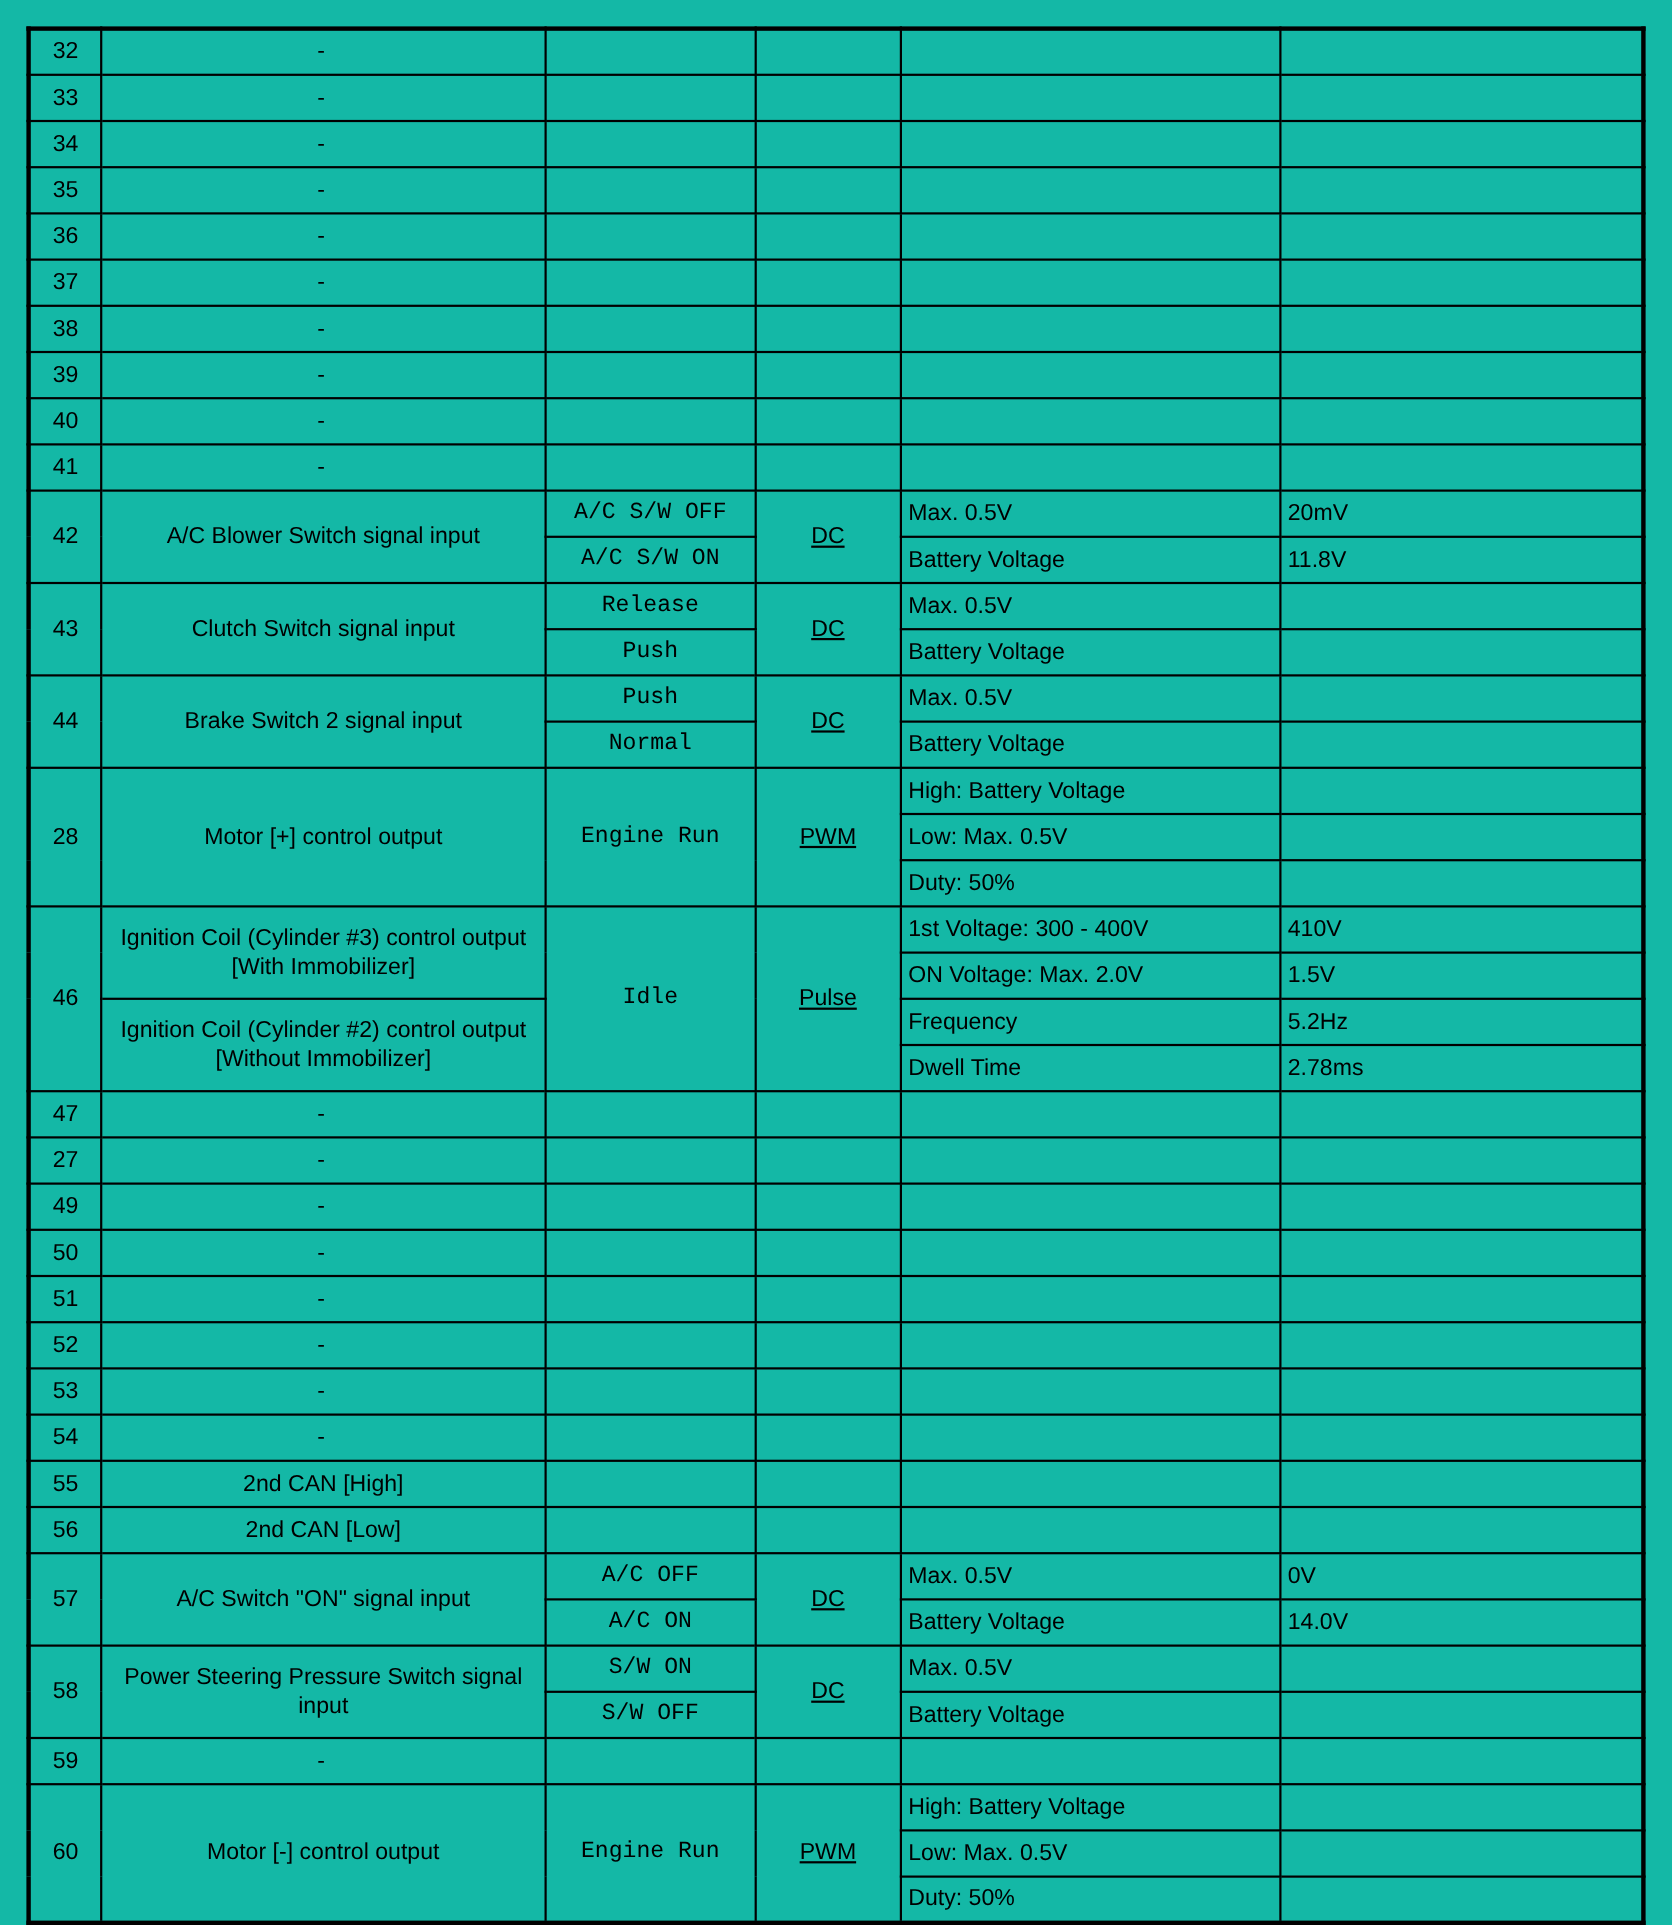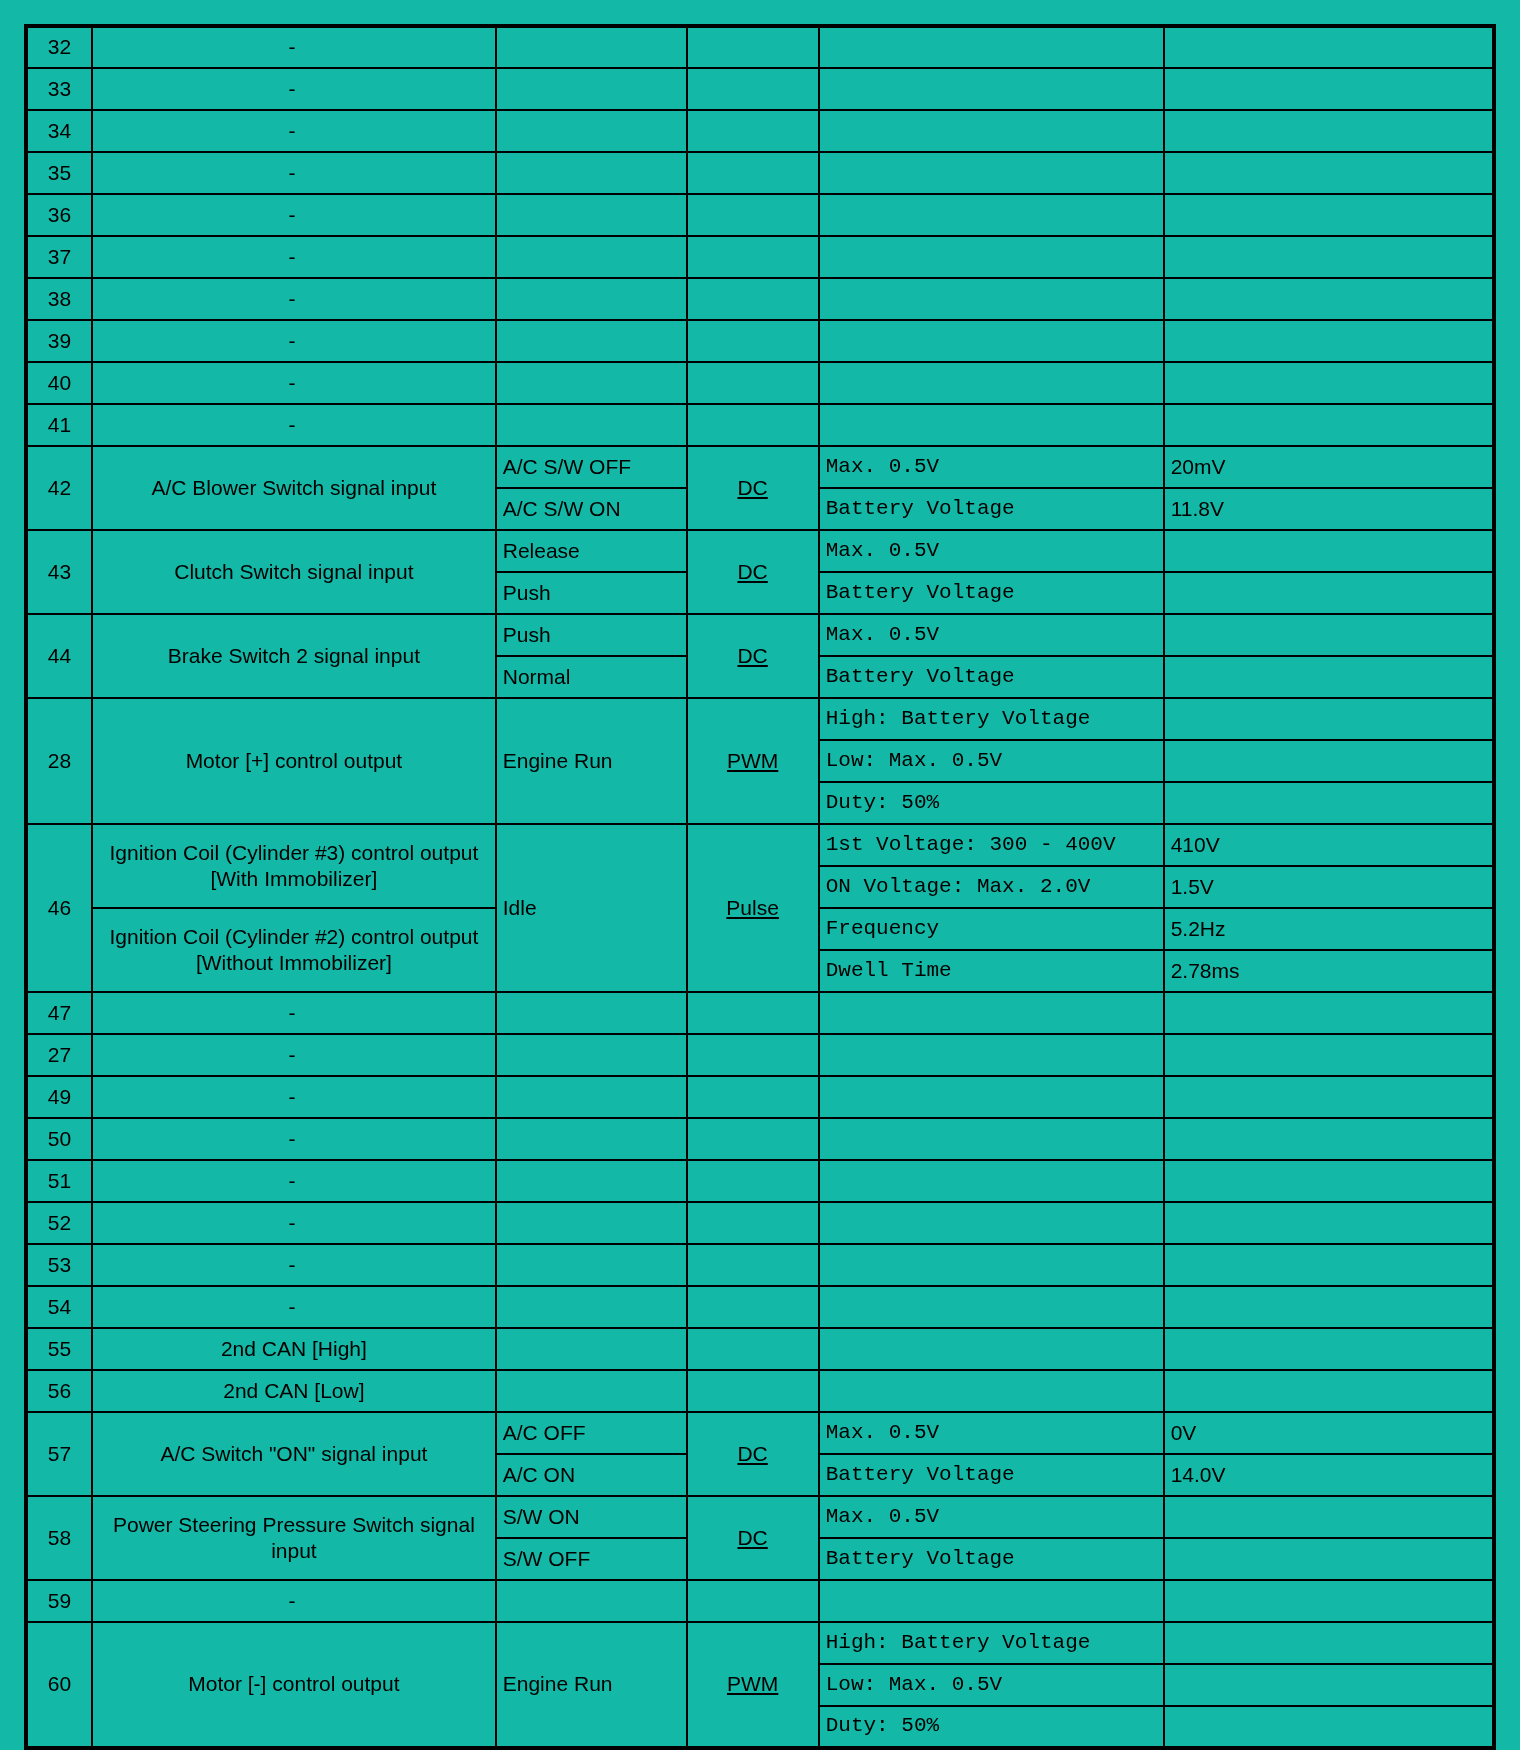--- a/index.html
+++ b/index.html
@@ -28,23 +28,23 @@
     line-height: 1.25;
     height: 42px;
     padding: 2px 6px;
     vertical-align: middle;
     overflow: hidden;
     word-wrap: break-word;
   }
   td.pin-cell        { text-align: center; padding: 2px 2px; }
   td.description-cell{ text-align: center;  padding-left: 9px; }
   td.description-cell.center { text-align: center; padding-left: 2px; }
-  td.condition-cell  { text-align: left; }
+  td.condition-cell  { text-align: center; font-family: Liberation Mono, monospace; }
   td.type-cell       { text-align: center; text-decoration: underline; }
-  td.spec-cell       { text-align: left; padding-left: 10px; font-family: Liberation Mono, monospace; }
+  td.spec-cell       { text-align: left; padding-left: 10px; }
   td.value-cell      { text-align: left; }
 
   col.col-pin   { width: 4.5%;  }
   col.col-desc  { width: 27.5%; }
   col.col-cond  { width: 13%;   }
   col.col-type  { width: 9%;    }
   col.col-spec  { width: 23.5%; }
   col.col-value { width: 22.5%; }
 </style>
 </head>

